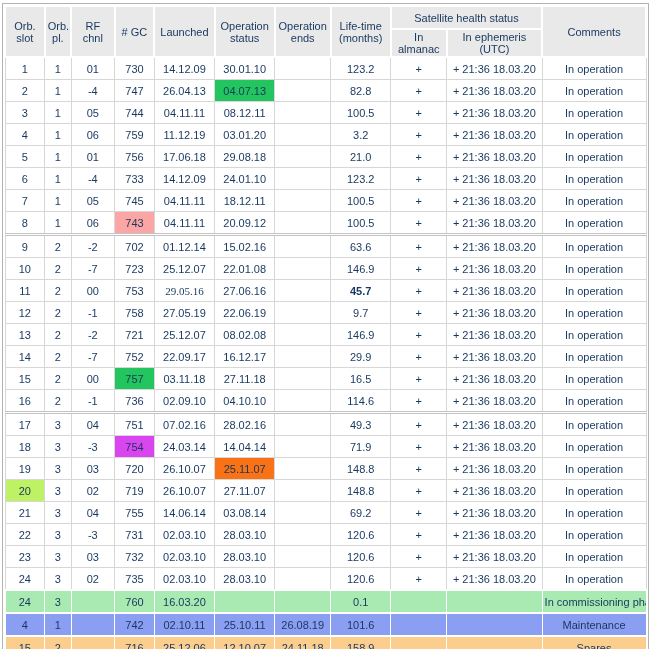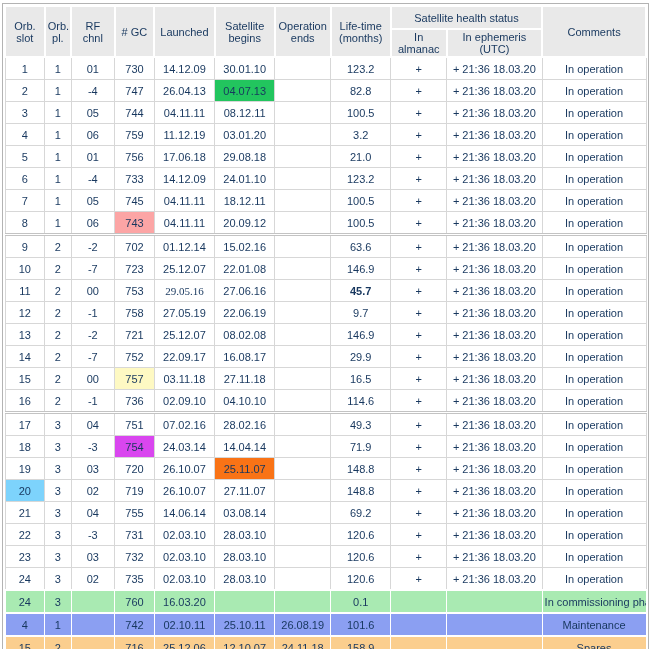--- a/index.html
+++ b/index.html
@@ -67,21 +67,21 @@
       <col style="width:14.9%">
       <col>
     </colgroup>
     <thead>
       <tr>
         <th rowspan="2">Orb. slot</th>
         <th rowspan="2">Orb. pl.</th>
         <th rowspan="2">RF chnl</th>
         <th rowspan="2"># GC</th>
         <th rowspan="2">Launched</th>
-        <th rowspan="2">Satellite begins</th>
+        <th rowspan="2">Operation status</th>
         <th rowspan="2">Operation ends</th>
         <th rowspan="2">Life-time (months)</th>
         <th colspan="2">Satellite health status</th>
         <th rowspan="2">Comments</th>
       </tr>
       <tr>
         <th>In almanac</th>
         <th>In ephemeris (UTC)</th>
       </tr>
     </thead>
@@ -254,32 +254,32 @@
           <td style="background: rgb(255, 255, 255);">+</td>
           <td style="background: rgb(255, 255, 255);">+ 21:36 18.03.20</td>
           <td style="background: rgb(255, 255, 255);">In operation</td>
         </tr>
         <tr>
           <td style="background: rgb(255, 255, 255);">14</td>
           <td style="background: rgb(255, 255, 255);">2</td>
           <td style="background: rgb(255, 255, 255);">-7</td>
           <td style="background: rgb(255, 255, 255);">752</td>
           <td style="background: rgb(255, 255, 255);">22.09.17</td>
-          <td style="background: rgb(255, 255, 255);">16.08.17</td>
+          <td style="background: rgb(255, 255, 255);">16.12.17</td>
           <td style="background: rgb(255, 255, 255);"></td>
           <td style="background: rgb(255, 255, 255);">29.9</td>
           <td style="background: rgb(255, 255, 255);">+</td>
           <td style="background: rgb(255, 255, 255);">+ 21:36 18.03.20</td>
           <td style="background: rgb(255, 255, 255);">In operation</td>
         </tr>
         <tr>
           <td style="background: rgb(255, 255, 255);">15</td>
           <td style="background: rgb(255, 255, 255);">2</td>
           <td style="background: rgb(255, 255, 255);">00</td>
-          <td style="background: #fef9c3;">757</td>
+          <td style="background: #22c55e;">757</td>
           <td style="background: rgb(255, 255, 255);">03.11.18</td>
           <td style="background: rgb(255, 255, 255);">27.11.18</td>
           <td style="background: rgb(255, 255, 255);"></td>
           <td style="background: rgb(255, 255, 255);">16.5</td>
           <td style="background: rgb(255, 255, 255);">+</td>
           <td style="background: rgb(255, 255, 255);">+ 21:36 18.03.20</td>
           <td style="background: rgb(255, 255, 255);">In operation</td>
         </tr>
         <tr>
           <td style="background: rgb(255, 255, 255);">16</td>
@@ -327,21 +327,21 @@
           <td style="background: rgb(255, 255, 255);">720</td>
           <td style="background: rgb(255, 255, 255);">26.10.07</td>
           <td style="background: #f97316;">25.11.07</td>
           <td style="background: rgb(255, 255, 255);"></td>
           <td style="background: rgb(255, 255, 255);">148.8</td>
           <td style="background: rgb(255, 255, 255);">+</td>
           <td style="background: rgb(255, 255, 255);">+ 21:36 18.03.20</td>
           <td style="background: rgb(255, 255, 255);">In operation</td>
         </tr>
         <tr>
-          <td style="background: #7dd3fc;">20</td>
+          <td style="background: #bef264;">20</td>
           <td style="background: rgb(255, 255, 255);">3</td>
           <td style="background: rgb(255, 255, 255);">02</td>
           <td style="background: rgb(255, 255, 255);">719</td>
           <td style="background: rgb(255, 255, 255);">26.10.07</td>
           <td style="background: rgb(255, 255, 255);">27.11.07</td>
           <td style="background: rgb(255, 255, 255);"></td>
           <td style="background: rgb(255, 255, 255);">148.8</td>
           <td style="background: rgb(255, 255, 255);">+</td>
           <td style="background: rgb(255, 255, 255);">+ 21:36 18.03.20</td>
           <td style="background: rgb(255, 255, 255);">In operation</td>

